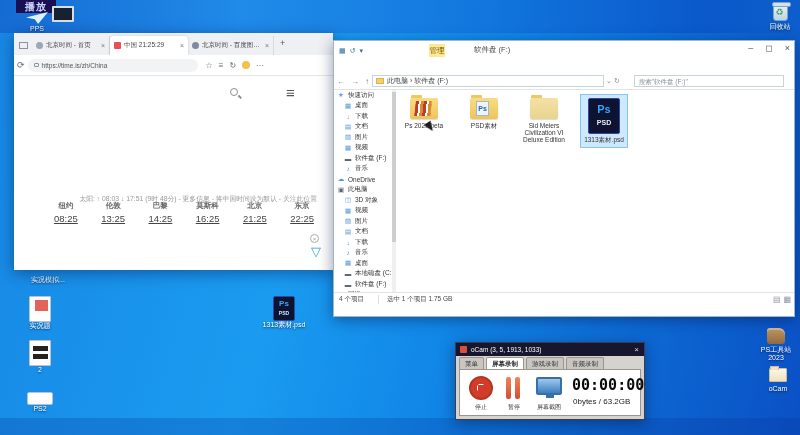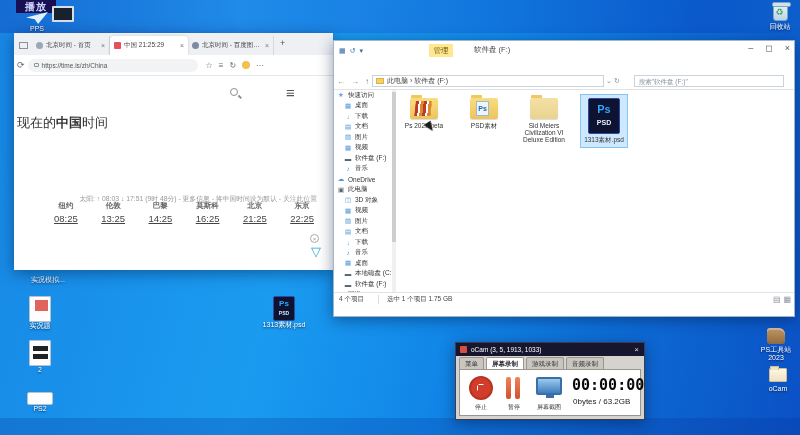--- a/index.html
+++ b/index.html
@@ -83,21 +83,21 @@
   .city .tm { font-size:9.5px; color:#444; margin-top:2px;text-decoration:underline; }
   .closefloat { position:absolute; right:14px; top:158px; width:9px; height:9px; border:1px solid #aaa;
     border-radius:50%; color:#999; font-size:6px; text-align:center; line-height:8px; }
   .funnel { position:absolute; right:12px; top:168px; color:#2aa7c7; font-size:13px; }
 
   
   #explorer { left:333px; top:40px; width:462px; height:277px; border:1px solid #9fb5c8; }
   .ex-title { position:absolute; left:0; top:0; width:100%; height:19px; background:#fff;
     display:flex; align-items:center; font-size:7.5px; color:#444; }
   .qat { display:flex; gap:4px; margin-left:5px; color:#3a6ea5; font-size:7px; }
-  .manage { position:absolute; left:95px; top:3px; width:24px; height:13px; background:#ffe793;
+  .manage { position:absolute; left:95px; top:3px; width:16px; height:13px; background:#ffe793;
     color:#6b5800; text-align:center; line-height:13px; font-size:7.5px; }
   .ex-title .wt { position:absolute; left:140px; top:4px; }
   .wbtns { position:absolute; right:4px; top:2px; display:flex; gap:12px; color:#555; font-size:9px; }
   .ribbon { position:absolute; left:0; top:19px; width:100%; height:13px; background:#fff;
     border-bottom:1px solid #e2e2e2; display:flex; align-items:center; font-size:7.5px; color:#333; }
   .rtab { padding:0 7px; line-height:13px; }
   .rtab.file { background:#1f6fc4; color:#fff; }
   .rib-right { position:absolute; right:4px; top:2px; display:flex; gap:5px; align-items:center; }
   .helpdot { width:8px; height:8px; border-radius:50%; background:#2f7ac5; }
   .addr { position:absolute; left:0; top:32px; width:100%; height:17px; background:#fff;
@@ -253,21 +253,20 @@
         <span>≡</span>
         <span>↻</span>
         <span class="avatar-dot"></span>
         <span>⋯</span>
       </div>
     </div>
 
     <div class="bcontent">
       <div class="mag"></div>
       <div class="burger">≡</div>
-      <div class="heading"><span>现在的</span><b>中国</b><span>时间</span></div>
       <div class="sunline">太阳: ↑ 08:03 ↓ 17:51 (9时 48分) - 更多信息 - 将中国时间设为默认 - 关注此位置</div>
       <div class="cities">
         <div class="city">
             <div class="nm">纽约</div>
             <div class="tm">08:25</div>
           </div>
         <div class="city">
             <div class="nm">伦敦</div>
             <div class="tm">13:25</div>
           </div>

